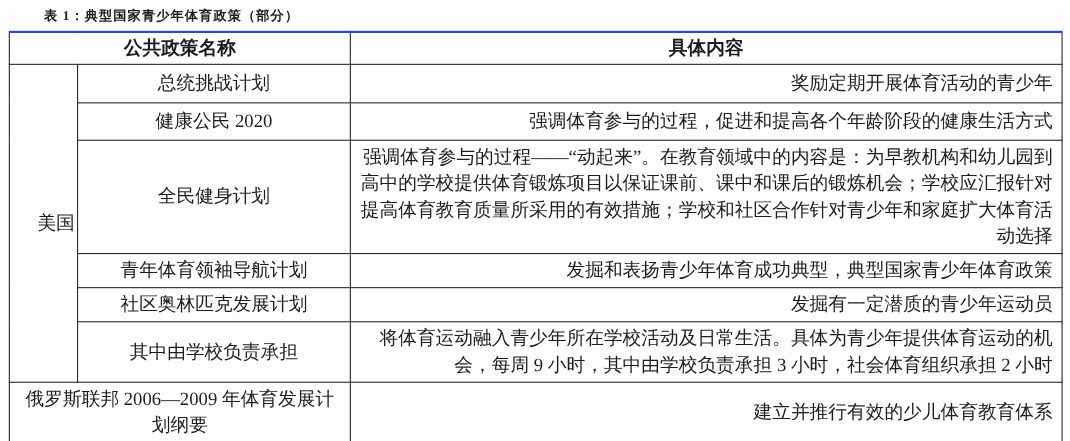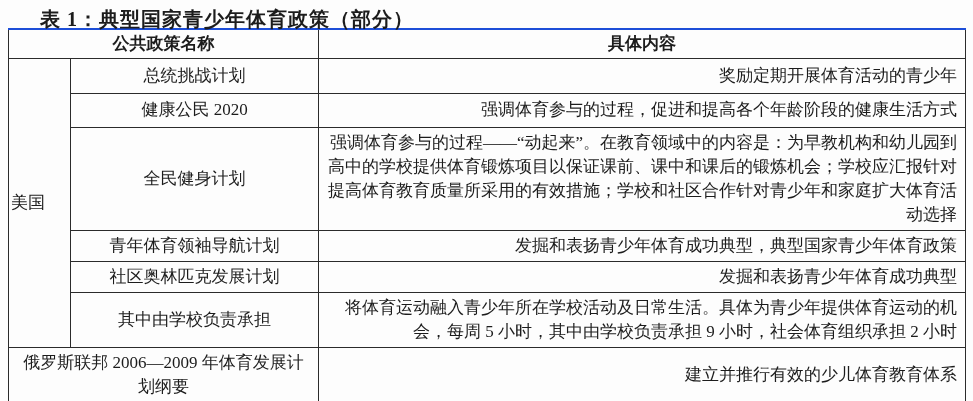--- a/index.html
+++ b/index.html
@@ -11,21 +11,21 @@
     font-family: "Liberation Serif", "DejaVu Serif", serif;
     color: #1c1c1c;
   }
   .page {
     width: 973px;
     height: 401px;
     position: relative;
   }
   .table-title {
     font-weight: bold;
-    font-size: 20px;
+    font-size: 12px;
     letter-spacing: 1px;
     padding: 6px 3px 0 40px;
     height: 28px;
   }
   table.policy-table {
     border-collapse: collapse;
     table-layout: fixed;
     width: 957px;
     margin-left: 8px;
     border-top: 2px solid #1d4ed8;
@@ -39,21 +39,21 @@
   .policy-table th {
     font-weight: bold;
     text-align: center;
     height: 29px;
     padding: 2px 4px;
   }
   col.col-country { width: 62px; }
   col.col-policy  { width: 248px; }
   col.col-content { width: 647px; }
   td.country-cell {
-    text-align: left;
+    text-align: right;
     padding: 2px;
   }
   td.policy-cell {
     text-align: center;
     padding: 3px 14px;
     line-height: 24px;
   }
   td.content-cell {
     text-align: right;
     padding: 3px 8px;
@@ -98,25 +98,25 @@
       <tr class="row-h99">
         <td class="policy-cell">全民健身计划</td>
         <td class="content-cell">强调体育参与的过程——“动起来”。在教育领域中的内容是：为早教机构和幼儿园到高中的学校提供体育锻炼项目以保证课前、课中和课后的锻炼机会；学校应汇报针对提高体育教育质量所采用的有效措施；学校和社区合作针对青少年和家庭扩大体育活动选择</td>
       </tr>
       <tr class="row-h31">
         <td class="policy-cell">青年体育领袖导航计划</td>
         <td class="content-cell">发掘和表扬青少年体育成功典型，典型国家青少年体育政策</td>
       </tr>
       <tr class="row-h30">
         <td class="policy-cell">社区奥林匹克发展计划</td>
-        <td class="content-cell">发掘和表扬青少年体育成功典型</td>
+        <td class="content-cell">发掘有一定潜质的青少年运动员</td>
       </tr>
       <tr class="row-h53">
         <td class="policy-cell">其中由学校负责承担</td>
-        <td class="content-cell">将体育运动融入青少年所在学校活动及日常生活。具体为青少年提供体育运动的机会，每周 5 小时，其中由学校负责承担 9 小时，社会体育组织承担 2 小时</td>
+        <td class="content-cell">将体育运动融入青少年所在学校活动及日常生活。具体为青少年提供体育运动的机会，每周 9 小时，其中由学校负责承担 3 小时，社会体育组织承担 2 小时</td>
       </tr>
       <tr class="row-h53">
         <td colspan="2" class="policy-cell">俄罗斯联邦 2006—2009 年体育发展计划纲要</td>
         <td class="content-cell">建立并推行有效的少儿体育教育体系</td>
       </tr>
     </tbody>
   </table>
 
 </div>
 

